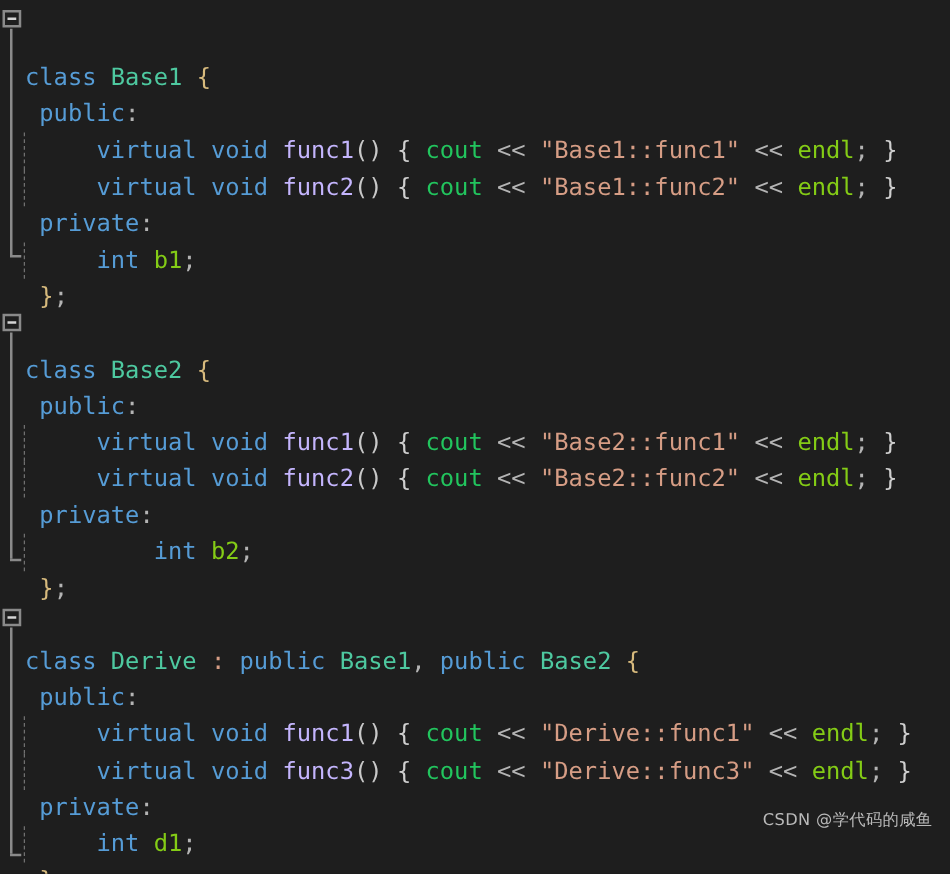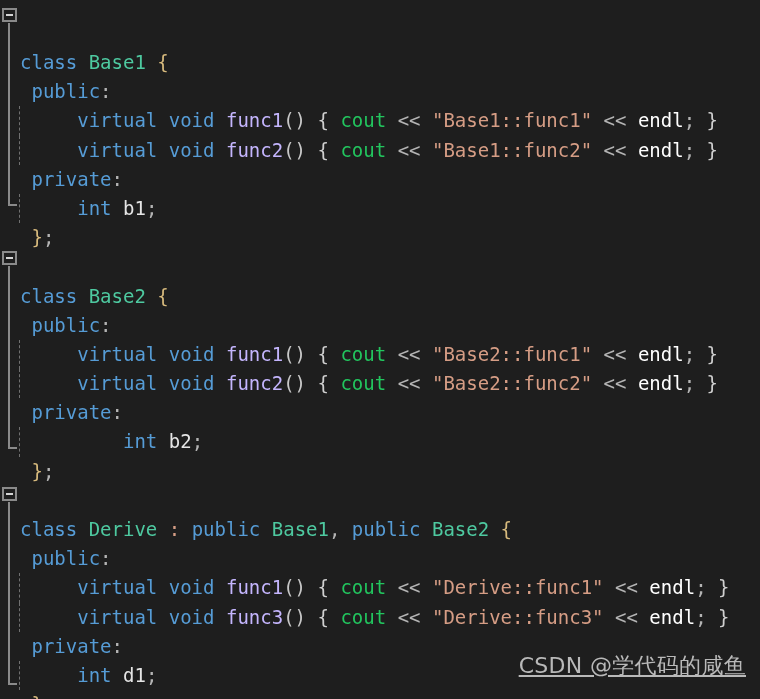--- a/index.html
+++ b/index.html
@@ -89,40 +89,39 @@
     top: 0;
     bottom: 0;
     width: 0;
     border-left: 1px dashed #707070;
   }
 
   
   .kw   { color: #569cd6; }   
   .type { color: #4ec9a0; }   
   .fn   { color: #c4b5fd; }   
-  .var  { color: #e5e5e5; }   
+  .var  { color: #84cc16; }   
   .str  { color: #d69d85; }   
   .id   { color: #22c55e; }   
-  .idg  { color: #ffffff; }   
+  .idg  { color: #84cc16; }   
   .op   { color: #b4b4b4; }   
   .br1  { color: #d7ba7d; }   
   .br2  { color: #cfcfcf; }   
   .paren{ color: #c8c8c8; }
 
   
   #watermark {
     position: absolute;
     right: 14px;
-    bottom: 18px;
+    bottom: 34px;
     color: #b9b9b9;
-    font-size: 22px;
+    font-size: 13px;
     font-family: "DejaVu Sans", "Liberation Sans", sans-serif;
     letter-spacing: 0.3px;
     user-select: none;
-    text-decoration: underline;
   }
 </style>
 </head>
 <body>
 
 <div id="editor">
 
   <div id="fold-gutter">
       <div class="fold-region" style="top: 0px; height: 206px;">
         <div class="fold-box" title="collapse-base1"></div>

